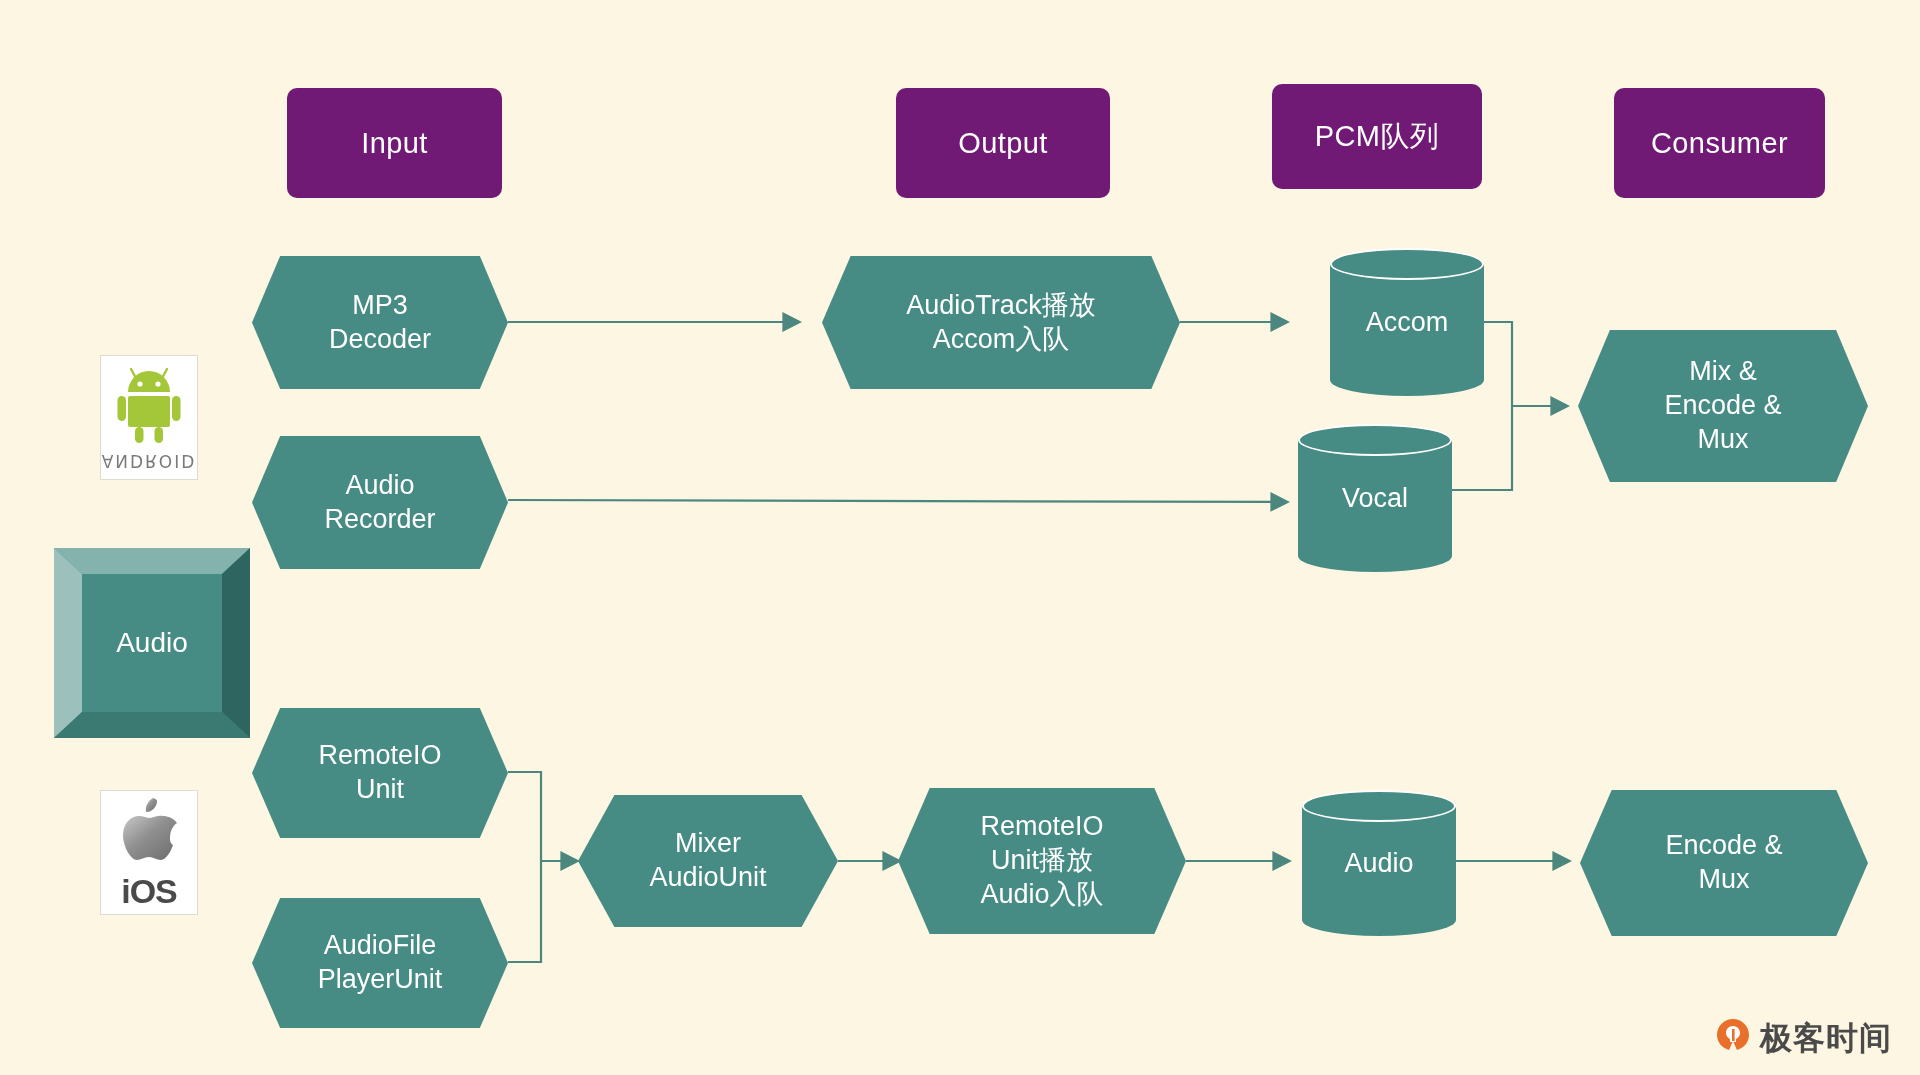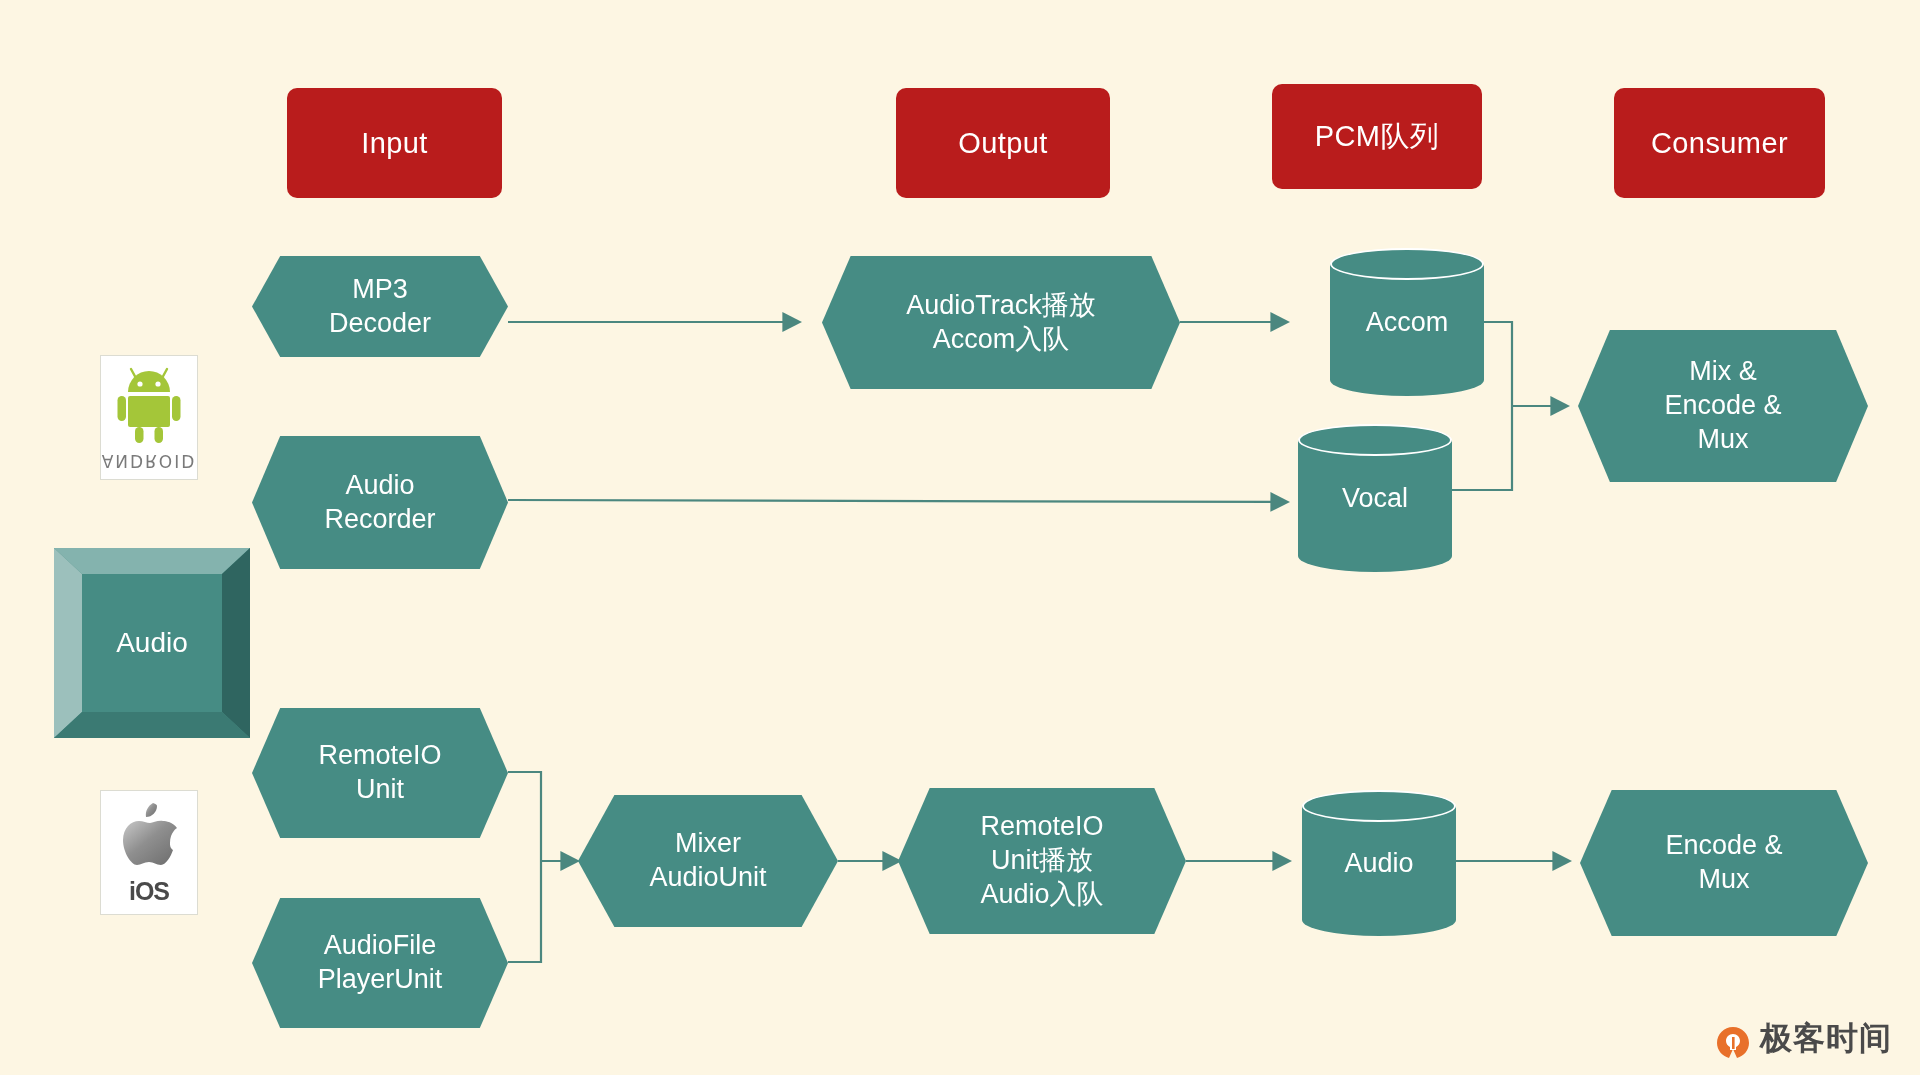--- a/index.html
+++ b/index.html
@@ -10,21 +10,21 @@
     overflow: hidden;
   }
   #stage {
     position: relative;
     width: 1920px; height: 1075px;
     background: #FDF6E3;
   }
   
   .hdr {
     position: absolute;
-    background: #b91c1c;
+    background: #701a75;
     border-radius: 10px;
     color: #FFFFFF;
     display: flex; align-items: center; justify-content: center;
     font-size: 29px;
     letter-spacing: .4px;
     white-space: nowrap;
   }
   
   .hex {
     position: absolute;
@@ -80,25 +80,25 @@
     position: absolute;
     background: #FFFFFF;
     border: 1px solid #DCDCD2;
     display: flex; flex-direction: column;
     align-items: center; justify-content: center;
   }
   .brandtxt {
     font-size: 17px; letter-spacing: 2px; color: #7A7A7A;
     font-family: "DejaVu Sans", sans-serif;
   }
-  .ios-txt { font-size: 25px; color: #4a4a4a; font-weight: bold; letter-spacing: -1px; }
+  .ios-txt { font-size: 34px; color: #4a4a4a; font-weight: bold; letter-spacing: -1px; }
 
   
   .wm {
-    position: absolute; display: flex; align-items: flex-end; gap: 9px;
+    position: absolute; display: flex; align-items: flex-start; gap: 9px;
   }
   .wm .wmtext {
     font-size: 32px; color: #4a4a4a; font-weight: bold;
     font-family: "DejaVu Sans", sans-serif; letter-spacing: 1px;
   }
 </style>
 </head>
 <body>
 
 <div id="stage">
@@ -180,21 +180,21 @@
           <stop offset="45%" stop-color="#8F8F8F"></stop>
           <stop offset="100%" stop-color="#6B6B6B"></stop>
         </linearGradient>
       </defs>
       <path d="M38 4 C33 7 30 12 31 18 C37 18 42 13 42 7 C42 6 41 5 38 4 Z" fill="url(#ag)"></path>
       <path d="M55 44 C55 33 62 29 62 29 C58 23 51 22 48 22 C43 21 38 24 35 24 C32 24 28 22 24 22 C16 22 8 29 8 41 C8 53 16 66 22 66 C26 66 29 63 34 63 C39 63 41 66 46 66 C51 66 56 57 58 51 C55 49 55 46 55 44 Z" fill="url(#ag)"></path>
     </svg>
     <div class="ios-txt">iOS</div>
   </div>
 
-  <div class="hex" style="left:252px; top:256px; width:256px; height:101px;">
+  <div class="hex" style="left:252px; top:256px; width:256px; height:133px;">
     <span class="txt" style="white-space:pre-line">MP3
 Decoder</span>
   </div>
 
   <div class="hex" style="left:252px; top:436px; width:256px; height:133px;">
     <span class="txt" style="white-space:pre-line">Audio
 Recorder</span>
   </div>
 
   <div class="hex widept" style="left:822px; top:256px; width:358px; height:133px;">

